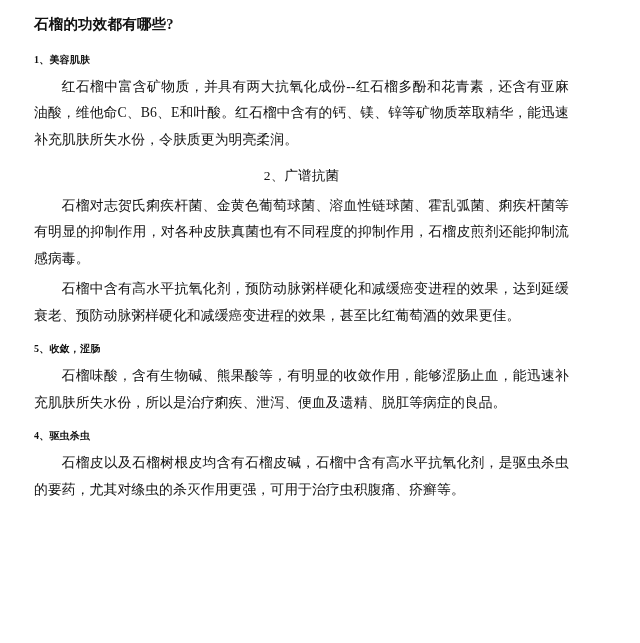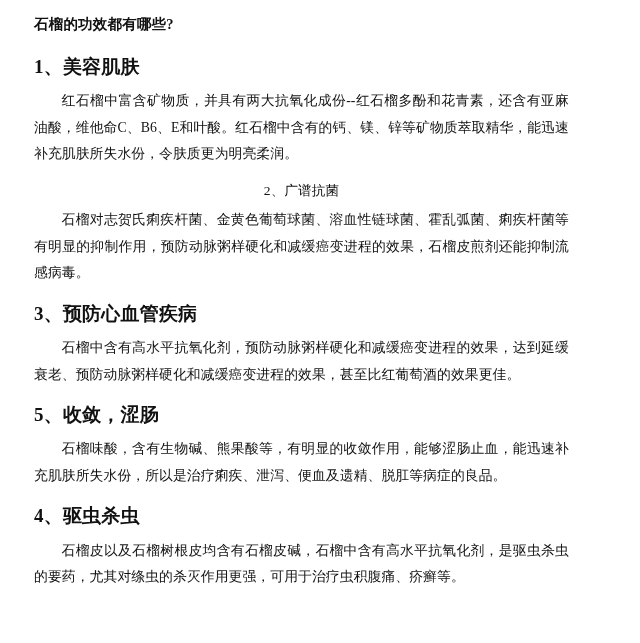--- a/index.html
+++ b/index.html
@@ -25,21 +25,21 @@
     font-size: 14.5px;
     font-weight: bold;
     line-height: 1.5;
     margin: 0 0 16px 0;
     letter-spacing: 0.2px;
   }
   .section {
     margin: 0 0 4px 0;
   }
   .heading {
-    font-size: 19px;
+    font-size: 10px;
     font-weight: bold;
     line-height: 1.6;
     margin: 12px 0 6px 0;
     letter-spacing: 0.2px;
   }
   .heading.light {
     font-weight: normal;
     font-size: 13.5px;
     text-align: center;
   }
@@ -60,25 +60,24 @@
 
   <h1 class="doc-title">石榴的功效都有哪些?</h1>
 
   <div class="section">
     <div class="heading">1、美容肌肤</div>
     <p class="para">红石榴中富含矿物质，并具有两大抗氧化成份--红石榴多酚和花青素，还含有亚麻油酸，维他命C、B6、E和叶酸。红石榴中含有的钙、镁、锌等矿物质萃取精华，能迅速补充肌肤所失水份，令肤质更为明亮柔润。</p>
   </div>
 
   <div class="section">
     <div class="heading light">2、广谱抗菌</div>
-    <p class="para">石榴对志贺氏痢疾杆菌、金黄色葡萄球菌、溶血性链球菌、霍乱弧菌、痢疾杆菌等有明显的抑制作用，预防动脉粥样硬化和减缓癌变进程的效果，石榴皮煎剂还能抑制流感病毒。</p>
+    <p class="para">石榴对志贺氏痢疾杆菌、金黄色葡萄球菌、溶血性链球菌、霍乱弧菌、痢疾杆菌等有明显的抑制作用，对各种皮肤真菌也有不同程度的抑制作用，石榴皮煎剂还能抑制流感病毒。</p>
   </div>
 
   <div class="section">
-    <div class="heading">3、预防心血管疾病</div>
     <p class="para">石榴中含有高水平抗氧化剂，预防动脉粥样硬化和减缓癌变进程的效果，达到延缓衰老、预防动脉粥样硬化和减缓癌变进程的效果，甚至比红葡萄酒的效果更佳。</p>
   </div>
 
   <div class="section">
     <div class="heading">5、收敛，涩肠</div>
     <p class="para">石榴味酸，含有生物碱、熊果酸等，有明显的收敛作用，能够涩肠止血，能迅速补充肌肤所失水份，所以是治疗痢疾、泄泻、便血及遗精、脱肛等病症的良品。</p>
   </div>
 
   <div class="section">
     <div class="heading">4、驱虫杀虫</div>

